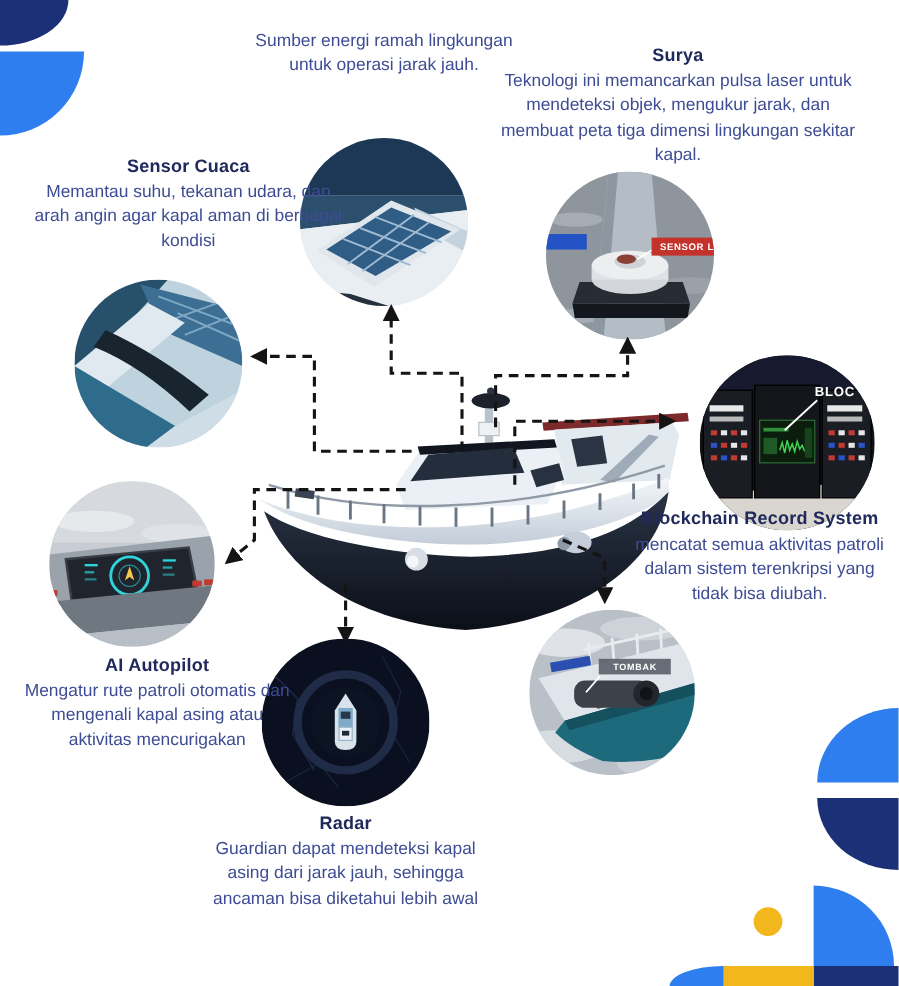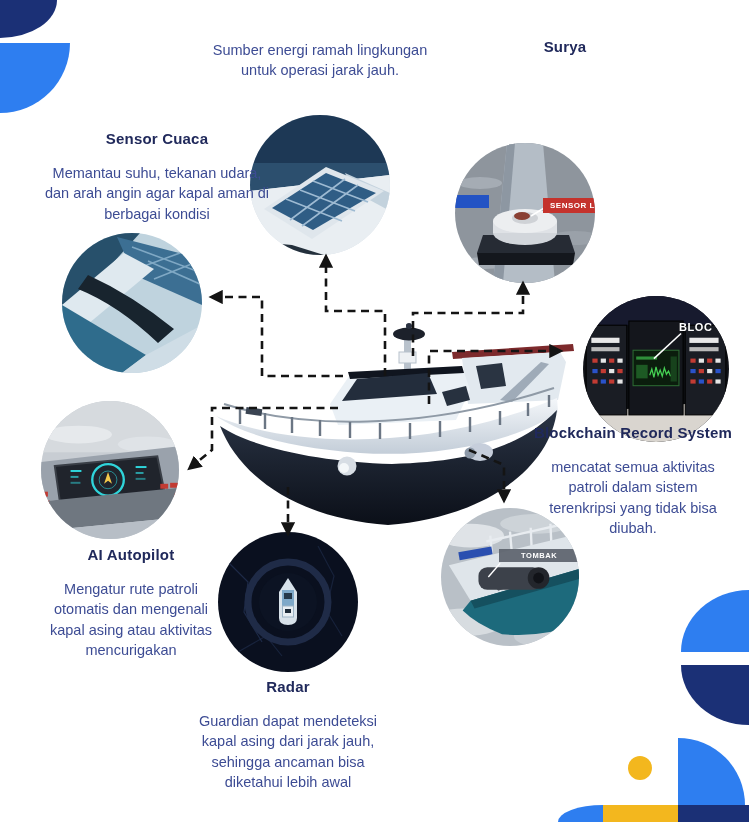--- a/index.html
+++ b/index.html
@@ -3,28 +3,28 @@
 <meta charset="utf-8">
 <style>
   html,body{margin:0;padding:0;background:#ffffff;}
   .canvas{
     position:relative;width:749px;height:822px;overflow:hidden;background:#ffffff;
     font-family:"Liberation Sans","DejaVu Sans",sans-serif;
   }
   
   .feature{position:absolute;text-align:center;}
   .feature h3{margin:0 0 3px 0;font-size:15px;font-weight:700;color:#20295b;letter-spacing:.2px;}
-  .feature p{margin:16px;font-size:14.5px;line-height:1.40;color:#3d4c94;font-weight:500;}
+  .feature p{margin:0;font-size:14.5px;line-height:1.40;color:#3d4c94;font-weight:500;}
   
   .photo{position:absolute;border-radius:50%;overflow:hidden;}
   .photo svg{display:block;width:100%;height:100%;}
   .chip{position:absolute;white-space:nowrap;font-weight:700;color:#ffffff;}
   .chip-lidar{left:88px;top:55px;background:#c4322c;font-size:8px;padding:3px 7px;letter-spacing:.5px;}
   .chip-block{left:96px;top:25px;font-size:11px;letter-spacing:.6px;}
-  .chip-tombak{left:58px;top:41px;background:rgba(92,99,108,.92);font-size:7.5px;padding:2px 22px;letter-spacing:.6px;}
+  .chip-tombak{left:58px;top:41px;background:rgba(92,99,108,.92);font-size:7.5px;padding:2px 12px;letter-spacing:.6px;}
   
   .deco{position:absolute;}
   .d-navy{background:#1b3076;}
   .d-blue{background:#2e7ef0;}
   .d-gold{background:#f3b71e;}
   .tl-navy{left:0;top:0;width:57px;height:38px;border-radius:0 0 100% 0;}
   .tl-blue{left:0;top:43px;width:70px;height:70px;border-radius:0 0 100% 0;}
   .br-blue1{left:681px;top:590px;width:68px;height:62px;border-radius:100% 0 0 0;}
   .br-navy1{left:681px;top:665px;width:68px;height:60px;border-radius:0 0 0 100%;}
   .br-blue2{left:678px;top:738px;width:67px;height:67px;border-radius:0 100% 0 0;}
@@ -265,20 +265,21 @@
       <polyline points="469,450 504,465 504,500" marker-end="url(#arr)"></polyline>
     </g>
   </svg>
 
   <div class="feature" style="left:195px;top:24px;width:250px">
     <p>Sumber energi ramah lingkungan untuk operasi jarak jauh.</p>
   </div>
 
   <div class="feature" style="left:415px;top:38px;width:300px">
     <h3>Surya</h3>
+    <p>Teknologi ini memancarkan pulsa laser untuk mendeteksi objek, mengukur jarak, dan membuat peta tiga dimensi lingkungan sekitar kapal.</p>
   </div>
 
   <div class="feature" style="left:520px;top:424px;width:226px">
     <h3>Blockchain Record System</h3>
     <p>mencatat semua aktivitas patroli dalam sistem terenkripsi yang tidak bisa diubah.</p>
   </div>
 
   <div class="feature" style="left:28px;top:130px;width:258px">
     <h3>Sensor Cuaca</h3>
     <p>Memantau suhu, tekanan udara, dan arah angin agar kapal aman di berbagai kondisi</p>

